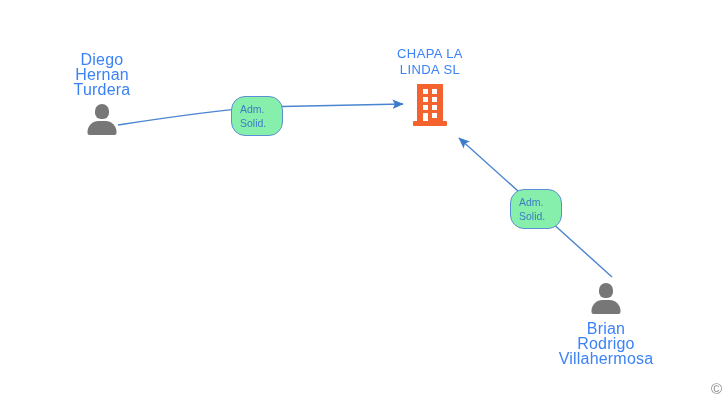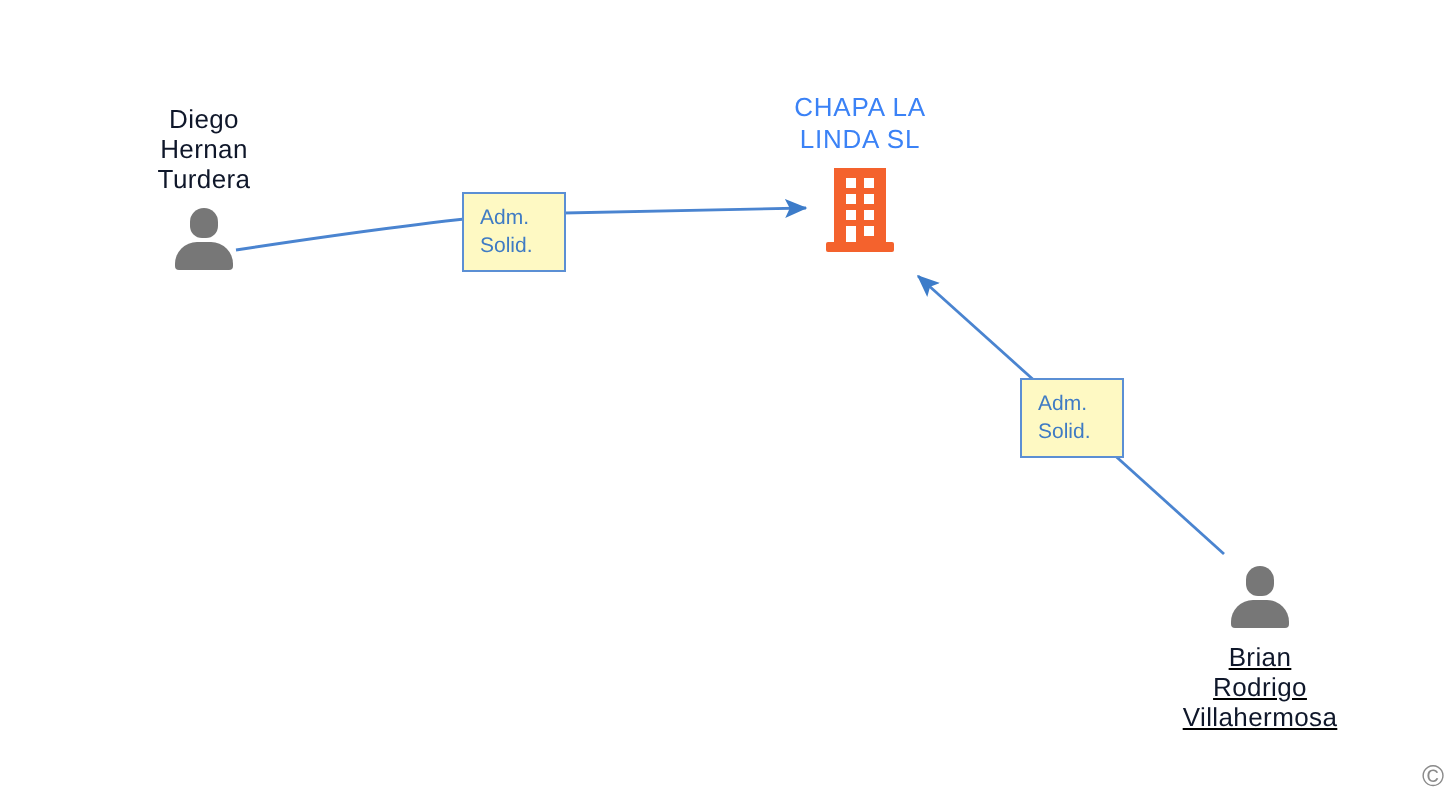--- a/index.html
+++ b/index.html
@@ -21,23 +21,23 @@
 
   
   .node {
     position: absolute;
     display: flex;
     flex-direction: column;
     align-items: center;
     width: 140px;
   }
   .node-label {
-    font-size: 13px;
+    font-size: 16px;
     line-height: 15px;
-    color: #0f172a;
+    color: #3b82f6;
     text-align: center;
     white-space: pre-line;
     letter-spacing: 0.2px;
   }
   .company-label {
     font-size: 13px;
     line-height: 16px;
     color: #3b82f6;
     text-align: center;
     white-space: pre-line;
@@ -105,22 +105,22 @@
     position: absolute;
     background: #ffffff;
     width: 5px;
     height: 9px;
   }
 
   
   .edge-label {
     position: absolute;
     border: 1px solid #5b8fd4;
-    border-radius: 0;
-    background: #fef9c3;
+    border-radius: 14px;
+    background: #86efac;
     color: #3f7bc4;
     font-size: 10.5px;
     line-height: 14px;
     padding: 5px 8px 5px 8px;
     text-align: left;
     white-space: pre-line;
     box-sizing: border-box;
   }
 
   svg.edges {
@@ -201,21 +201,21 @@
       <div class="win" style="left:10px; top:13px;"></div>
       <div class="win" style="left:19px; top:13px;"></div>
       <div class="win" style="left:10px; top:21px;"></div>
       <div class="win" style="left:19px; top:21px;"></div>
       <div class="door" style="left:10px; top:29px;"></div>
       <div class="win" style="left:19px; top:29px;"></div>
       <div class="bld-base"></div>
     </div>
   </div>
 
-  <div class="node" style="left:560px; top:283px;text-decoration:underline;">
+  <div class="node" style="left:536px; top:283px;">
     <div class="avatar">
       <div class="head"></div>
       <div class="body"></div>
     </div>
     <div class="node-label" style="margin-top:7px;">Brian
 Rodrigo
 Villahermosa</div>
   </div>
 
   <div class="edge-label" style="left:231px; top:96px; width:52px;">Adm.

